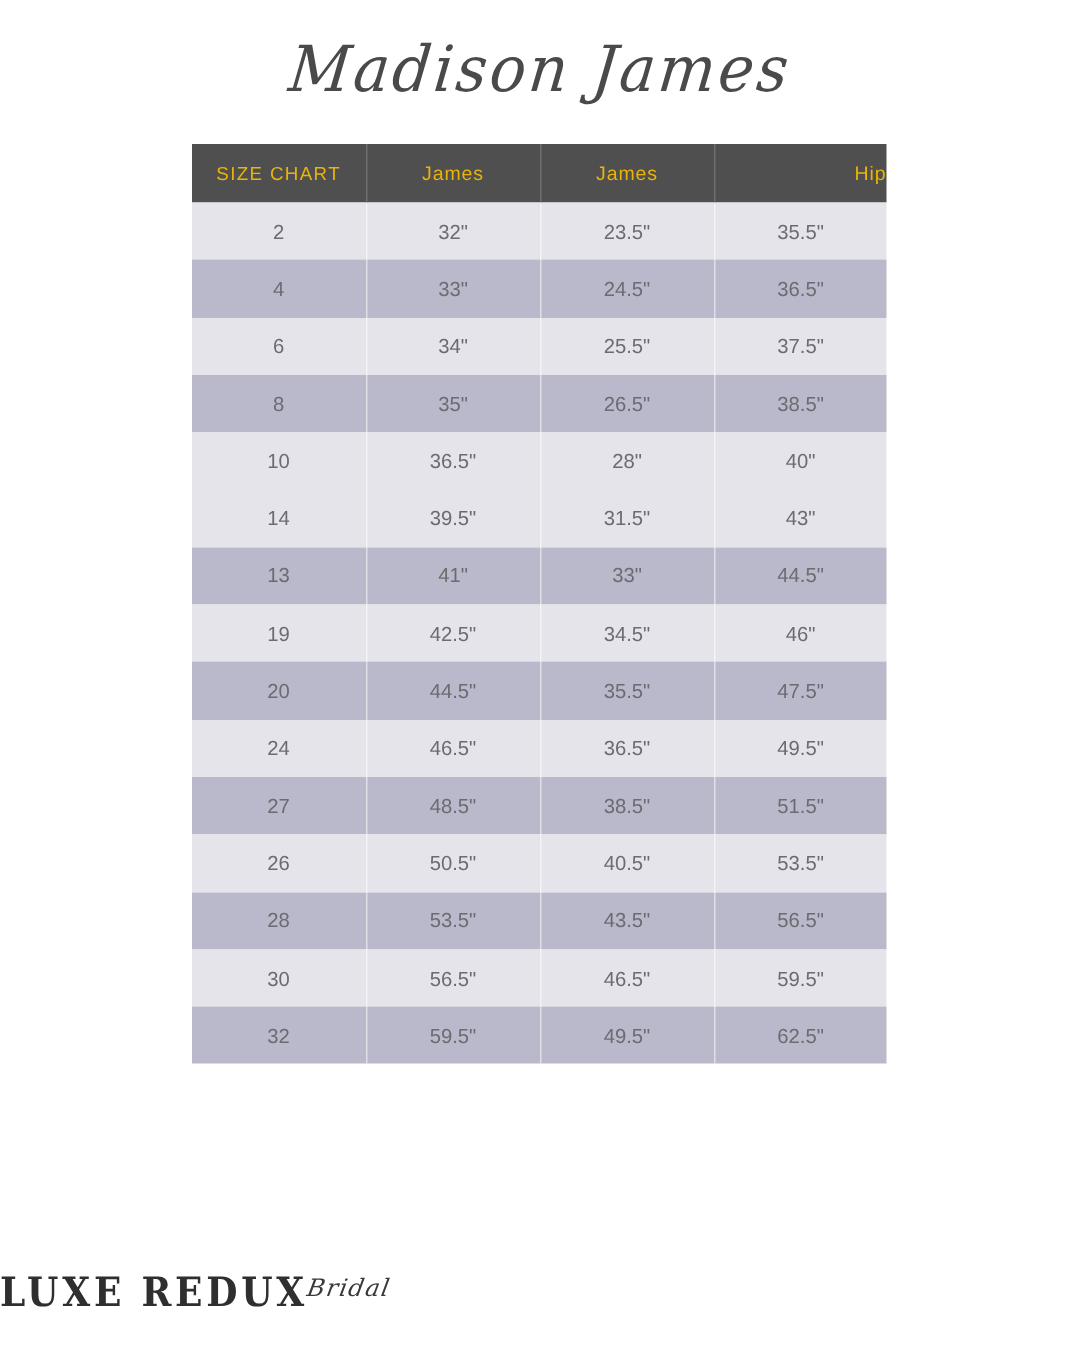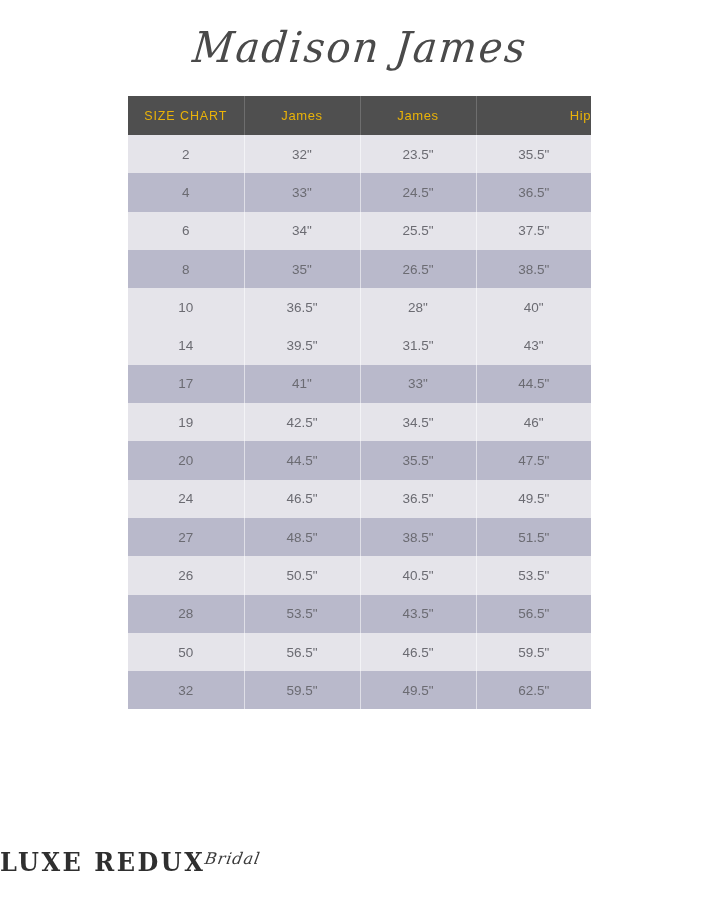--- a/index.html
+++ b/index.html
@@ -174,21 +174,21 @@
         <td>28"</td>
         <td>40"</td>
       </tr>
       <tr class="row-light">
         <td>14</td>
         <td>39.5"</td>
         <td>31.5"</td>
         <td>43"</td>
       </tr>
       <tr class="row-dark">
-        <td>17</td>
+        <td>13</td>
         <td>41"</td>
         <td>33"</td>
         <td>44.5"</td>
       </tr>
       <tr class="row-light">
         <td>19</td>
         <td>42.5"</td>
         <td>34.5"</td>
         <td>46"</td>
       </tr>
@@ -216,21 +216,21 @@
         <td>40.5"</td>
         <td>53.5"</td>
       </tr>
       <tr class="row-dark">
         <td>28</td>
         <td>53.5"</td>
         <td>43.5"</td>
         <td>56.5"</td>
       </tr>
       <tr class="row-light">
-        <td>50</td>
+        <td>30</td>
         <td>56.5"</td>
         <td>46.5"</td>
         <td>59.5"</td>
       </tr>
       <tr class="row-dark">
         <td>32</td>
         <td>59.5"</td>
         <td>49.5"</td>
         <td>62.5"</td>
       </tr>

